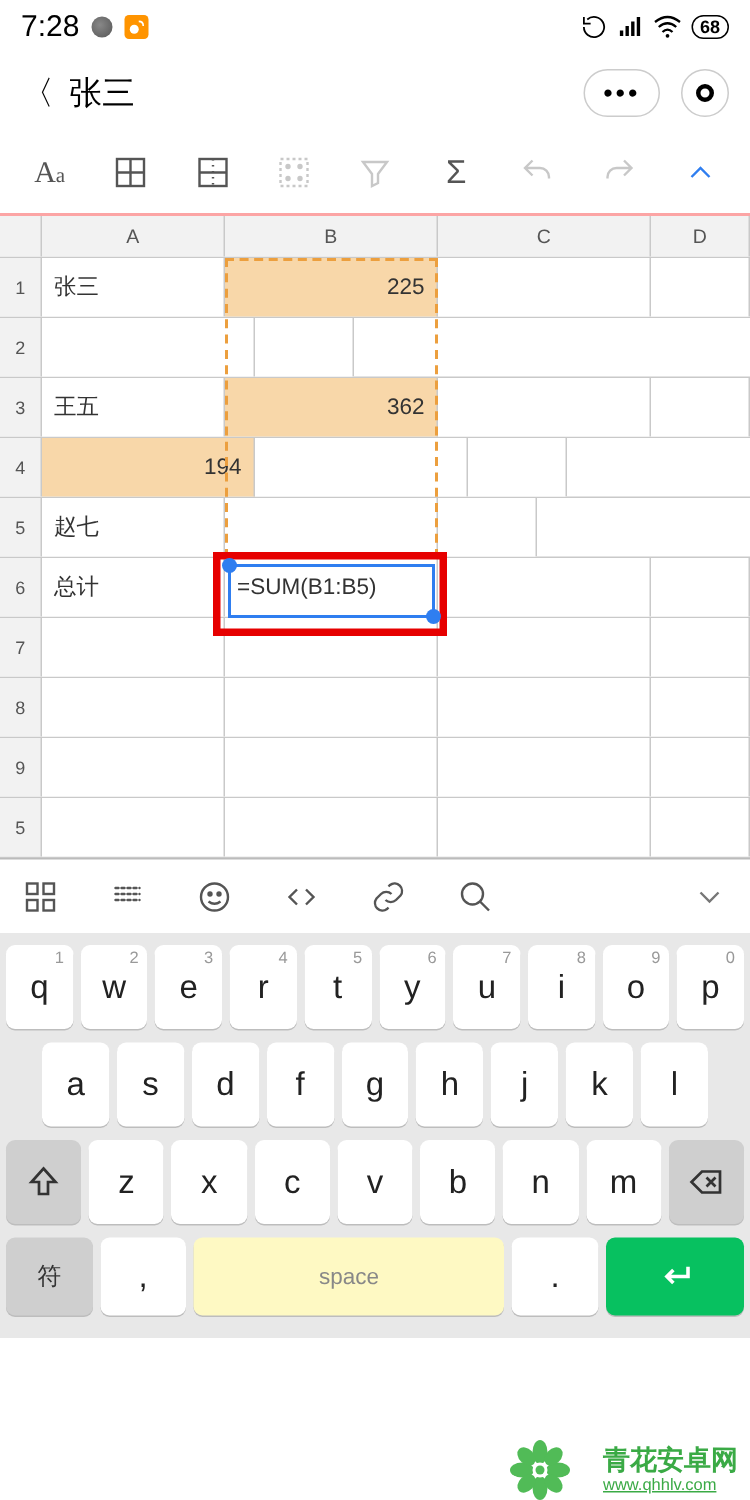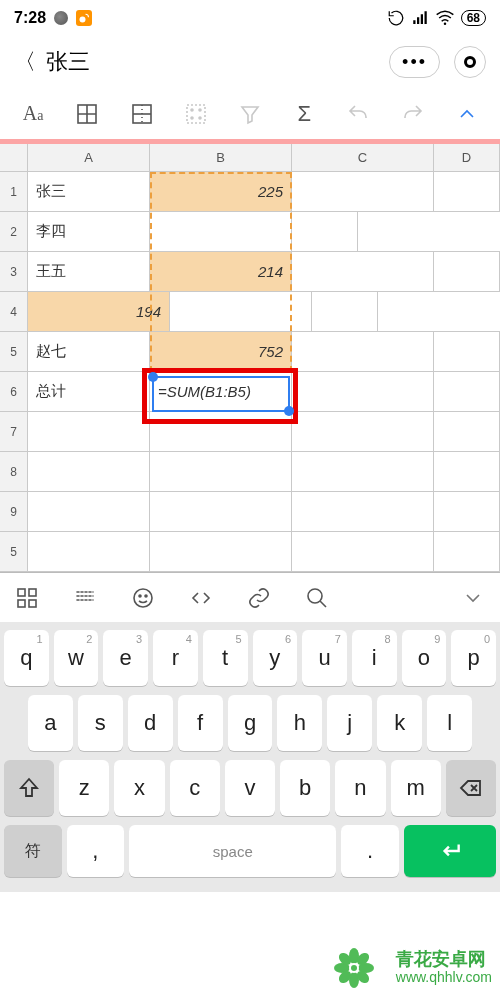--- a/index.html
+++ b/index.html
@@ -1,38 +1,38 @@
 <!DOCTYPE html>
 <html><head>
 <meta charset="utf-8">
 <style>
 * { box-sizing: border-box; margin: 0; padding: 0; -webkit-tap-highlight-color: transparent; }
 body { width: 500px; height: 1000px; font-family: -apple-system, "Helvetica Neue", Arial, sans-serif; background: #fff; overflow: hidden; position: relative; }
 
 
 .status-bar { height: 36px; display: flex; align-items: center; justify-content: space-between; padding: 0 14px; font-size: 15px; font-weight: 600; }
 .status-left { display: flex; align-items: center; gap: 8px; }
-.status-left .clock { font-size: 16px; font-weight: 700; }
+.status-left .clock { font-size: 20px; font-weight: 400; }
 .status-dot { width: 14px; height: 14px; border-radius: 50%; background: radial-gradient(circle at 40% 40%, #888, #555); }
 .status-weibo { width: 16px; height: 16px; background: #ff9400; border-radius: 3px; display: flex; align-items: center; justify-content: center; font-size: 11px; color: #fff; }
 .status-right { display: flex; align-items: center; gap: 6px; }
 .batt { border: 1.5px solid #000; border-radius: 8px; padding: 0 5px; font-size: 12px; font-weight: 700; }
 
 
 .title-bar { height: 52px; display: flex; align-items: center; justify-content: space-between; padding: 0 14px; }
 .title-left { display: flex; align-items: center; gap: 10px; }
 .back-chev { font-size: 22px; color: #000; }
 .title-text { font-size: 22px; font-weight: 500; }
 .title-right { display: flex; align-items: center; gap: 14px; }
 .pill-menu { border: 1px solid #ccc; border-radius: 20px; padding: 6px 12px; font-size: 18px; letter-spacing: 2px; line-height: 1; }
 .target-btn { width: 32px; height: 32px; border-radius: 50%; border: 1px solid #ccc; display: flex; align-items: center; justify-content: center; }
 .target-inner { width: 12px; height: 12px; border: 3px solid #000; border-radius: 50%; }
 
 
-.toolbar { height: 56px; display: flex; align-items: center; justify-content: space-around; border-bottom: 5px solid #fca5a5; padding: 0 6px; }
+.toolbar { height: 56px; display: flex; align-items: center; justify-content: space-around; border-bottom: 2px solid #fca5a5; padding: 0 6px; }
 .tool { width: 38px; height: 38px; display: flex; align-items: center; justify-content: center; color: #555; }
 .tool.disabled { color: #c8c8c8; }
 .tool.accent { color: #2f7ef0; }
 .tool svg { width: 24px; height: 24px; stroke: currentColor; fill: none; stroke-width: 1.6; }
 .aa { font-family: Georgia, serif; font-size: 20px; color: #555; }
 .aa .sml { font-size: 14px; }
 
 
 .sheet { background: #fff; }
 .col-headers { display: flex; height: 28px; border-bottom: 1px solid #c9c9c9; }
@@ -41,21 +41,21 @@
 .col-h.A { width: 122px; }
 .col-h.B { width: 142px; }
 .col-h.C { width: 142px; }
 .col-h.D { width: 66px; }
 
 .rows { position: relative; }
 .row { display: flex; height: 40px; border-bottom: 1px solid #c9c9c9; }
 .row-h { width: 28px; background: #f2f2f2; border-right: 1px solid #c9c9c9; display: flex; align-items: center; justify-content: center; font-size: 12px; color: #555; }
 .cell { border-right: 1px solid #c9c9c9; display: flex; align-items: center; padding: 0 8px; font-size: 15px; color: #333; background: #fff; }
 .cell.A { width: 122px; }
-.cell.B { width: 142px; justify-content: flex-end; font-style: italic; }
+.cell.B { width: 142px; justify-content: flex-end; }
 .cell.C { width: 142px; }
 .cell.D { width: 66px; }
 .cell.hl { background: #f8d7a9; }
 .cell.formula { justify-content: flex-start; background: #fff; }
 
 
 .orange-sel { position: absolute; left: 150px; top: 0; width: 142px; height: 200px; border: 2px dashed #ec9f3e; pointer-events: none; }
 
 .red-box { position: absolute; left: 142px; top: 196px; width: 156px; height: 56px; border: 5px solid #e60000; pointer-events: none; }
 
@@ -76,31 +76,31 @@
 .key { background: #fff; border-radius: 6px; box-shadow: 0 1px 0 #bdbdbd; height: 56px; display: flex; flex-direction: column; align-items: center; justify-content: center; flex: 1; position: relative; }
 .key .sup { position: absolute; top: 3px; right: 6px; font-size: 11px; color: #999; }
 .key .main { font-size: 22px; color: #222; }
 .key.shift, .key.bksp { background: #cfcfcf; flex: 1.4; }
 .key.shift svg, .key.bksp svg { width: 24px; height: 24px; stroke: #333; fill: none; stroke-width: 1.8; }
 .krow.middle { padding: 0 24px; }
 .krow.bottom .key { flex: 1; }
 .krow.func { gap: 5px; }
 .krow.func .key { height: 52px; }
 .key.func { background: #cfcfcf; font-size: 16px; color: #333; }
-.key.space { flex: 3.6; background: #ffffff; font-size: 15px; color: #888; }
+.key.space { flex: 3.6; background: #fef9c3; font-size: 15px; color: #888; }
 .key.enter { background: #07c160; flex: 1.6; }
 .key.enter svg { width: 26px; height: 26px; stroke: #fff; fill: none; stroke-width: 2.2; }
 
 
-.watermark { position: absolute; right: 8px; bottom: 12px; display: flex; align-items: center; gap: 22px; opacity: 0.92; }
+.watermark { position: absolute; right: 8px; bottom: 0; display: flex; align-items: center; gap: 22px; opacity: 0.92; }
 .flower { width: 40px; height: 40px; position: relative; }
 .flower svg { width: 40px; height: 40px; }
 .wm-text { display: flex; flex-direction: column; line-height: 1.1; }
 .wm-text .cn { font-size: 18px; font-weight: 700; color: #2aa336; }
-.wm-text .en { font-size: 14px; color: #2aa336; letter-spacing: 0; }
+.wm-text .en { font-size: 11px; color: #2aa336; letter-spacing: 0; text-decoration: underline; }
 </style>
 </head>
 <body>
 
 <div class="status-bar">
   <div class="status-left">
     <span class="clock">7:28</span>
     <span class="status-dot"></span>
     <span class="status-weibo">
       <svg viewBox="0 0 16 16" width="12" height="12">
@@ -199,41 +199,39 @@
 
     <div class="row">
         <div class="row-h">1</div>
         <div class="cell A">张三</div>
         <div class="cell B hl">225</div>
         <div class="cell C"></div>
         <div class="cell D"></div>
       </div>
       <div class="row">
         <div class="row-h">2</div>
-        <div class="cell A">李四</div>
         <div class="cell C"></div>
         <div class="cell D"></div>
       </div>
       <div class="row">
         <div class="row-h">3</div>
         <div class="cell A">王五</div>
-        <div class="cell B hl">214</div>
+        <div class="cell B hl">362</div>
         <div class="cell C"></div>
         <div class="cell D"></div>
       </div>
       <div class="row">
         <div class="row-h">4</div>
         <div class="cell B hl">194</div>
         <div class="cell C"></div>
         <div class="cell D"></div>
       </div>
       <div class="row">
         <div class="row-h">5</div>
         <div class="cell A">赵七</div>
-        <div class="cell B hl">752</div>
         <div class="cell C"></div>
         <div class="cell D"></div>
       </div>
       <div class="row">
         <div class="row-h">6</div>
         <div class="cell A">总计</div>
         <div class="cell B formula">=SUM(B1:B5)</div>
         <div class="cell C"></div>
         <div class="cell D"></div>
       </div>

